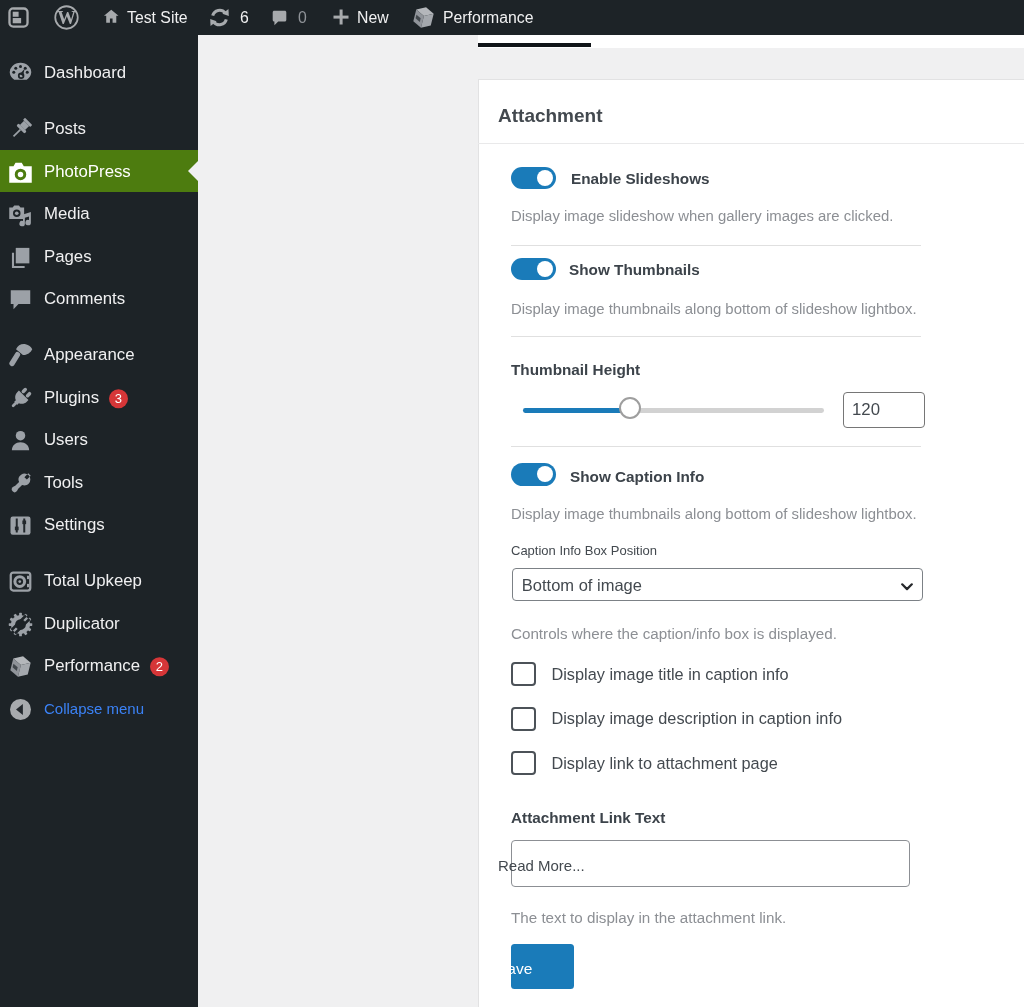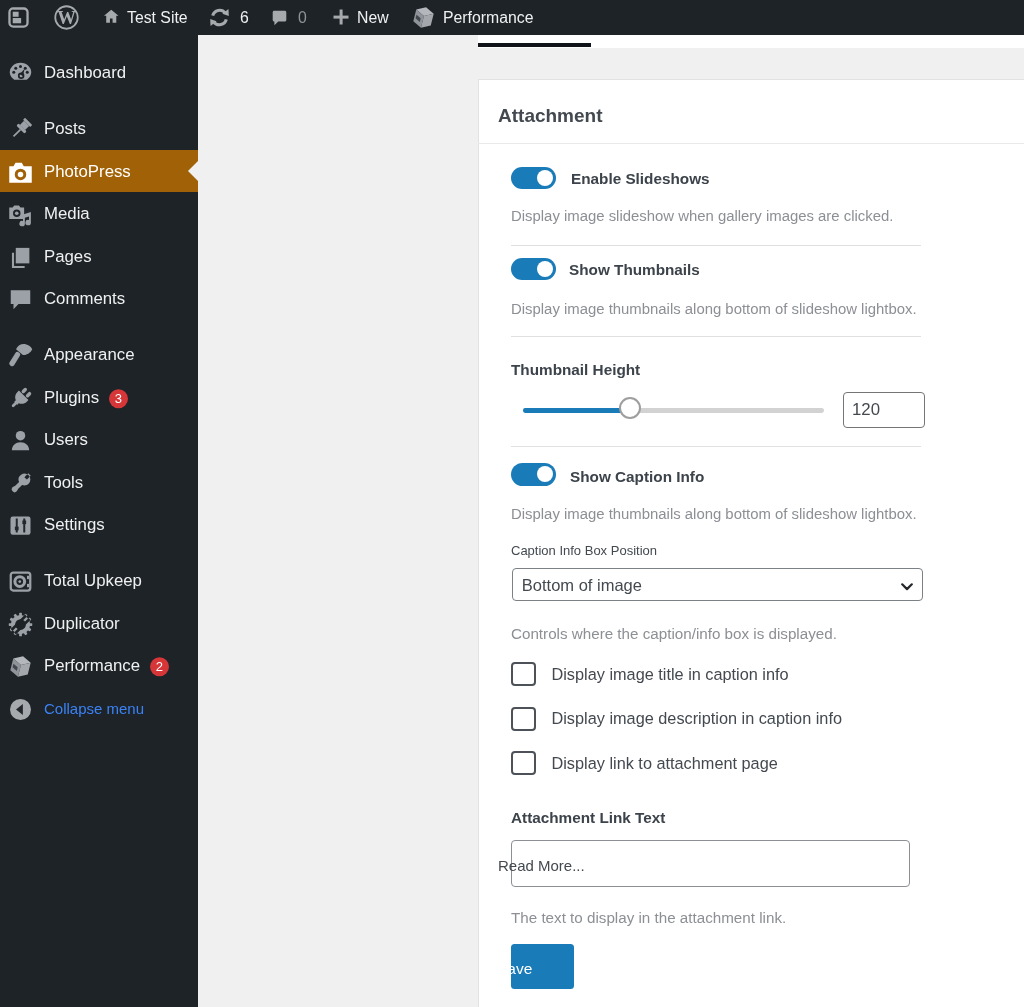--- a/index.html
+++ b/index.html
@@ -10,21 +10,21 @@
   #adminbar { position:absolute; left:0; top:0; width:1024px; height:35px; background:#1d2327;
     display:flex; align-items:center; color:#f0f0f1; font-size:15.8px; }
   
   #sidebar { position:absolute; left:0; top:35px; width:198px; height:972px; background:#1d2327; }
   .mi { position:relative; height:42.5px; display:flex; align-items:center; color:#f0f0f1; font-size:16.8px;padding-left:31px; }
   .mi .ic { position:absolute; left:8px; top:50%; margin-top:-11.2px; width:25px; height:25px; display:flex; }
   .mi .ic svg { width:25px; height:25px; }
   .mi .tx { position:absolute; left:44px; transform:translateY(1.3px); }
   .mi.dim { color:#3b82f6; }
   .sep { height:13.5px; }
-  .mi.cur { background:#a16207; color:#fff; }
+  .mi.cur { background:#4d7c0f; color:#fff; }
   .mi.cur:after { content:""; position:absolute; right:0; top:50%; margin-top:-10px;
     border:10px solid transparent; border-right-color:#f0f0f1; }
   .badge { display:inline-block; min-width:18.7px; height:18.7px; border-radius:10px; background:#d63638;
     color:#fff; font-size:13px; line-height:19px; text-align:center; margin-left:10px; padding:0 2px; }
   
   #tabstrip { position:absolute; left:477.5px; top:35px; width:546.5px; height:12.8px; background:#fff; }
   #tabind { position:absolute; left:477.5px; top:43.2px; width:113.8px; height:4.2px; background:#101418; }
   #panel { position:absolute; left:478px; top:79.3px; width:547px; height:929px; background:#fff;
     border:1px solid #e2e2e3; border-right:none; border-bottom:none; }
   .hdivider { position:absolute; left:478px; width:546px; height:1px; background:#e9e9ea; }

